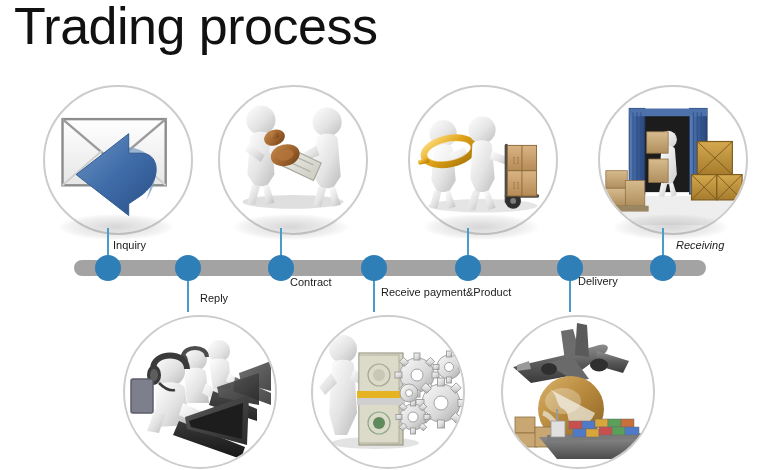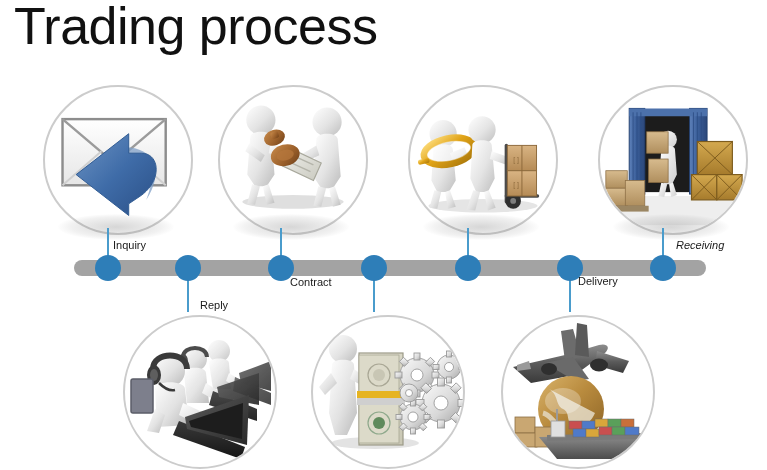--- a/index.html
+++ b/index.html
@@ -526,18 +526,19 @@
 
   <div class="node-dot" style="left:108px;"></div>
   <div class="node-dot" style="left:188px;"></div>
   <div class="node-dot" style="left:281px;"></div>
   <div class="node-dot" style="left:374px;"></div>
   <div class="node-dot" style="left:468px;"></div>
   <div class="node-dot" style="left:570px;"></div>
   <div class="node-dot" style="left:663px;"></div>
 
   <div class="stage-label" style="left:113px; top:238px;">Inquiry</div>
-  <div class="stage-label" style="left:200px; top:298px;">Reply</div>
+  <div class="stage-label" style="left:200px; top:291px;">Reply</div>
   <div class="stage-label" style="left:290px; top:239px;margin-top:36px;">Contract</div>
+  <div class="stage-label" style="left:381px; top:285px;">Receive payment&amp;Product</div>
   <div class="stage-label" style="left:578px; top:274px;">Delivery</div>
   <div class="stage-label" style="left:676px; top:238px;font-style:italic;">Receiving</div>
 
 </div>
 
 </body></html>

